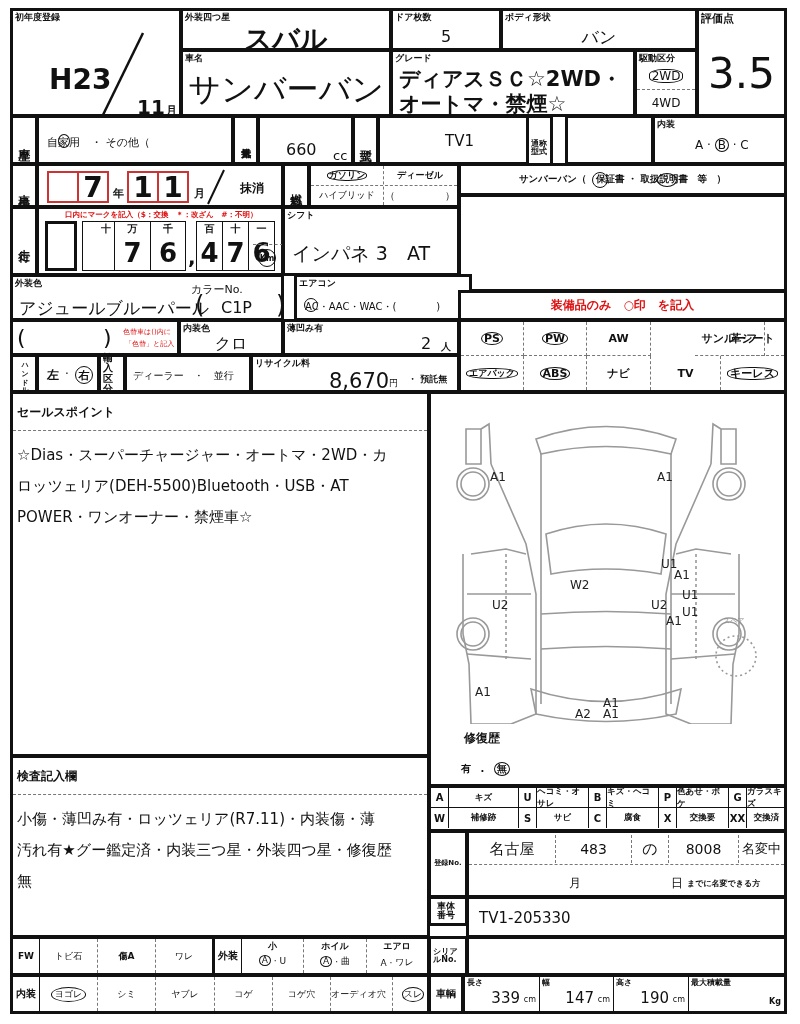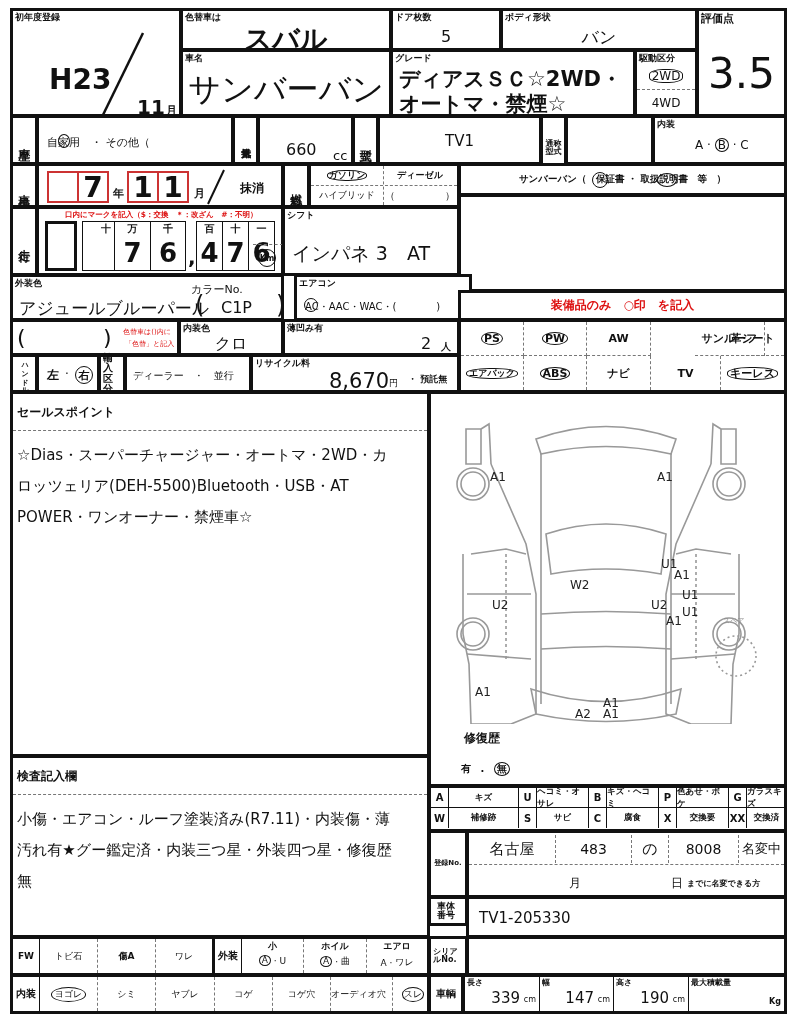--- a/index.html
+++ b/index.html
@@ -34,21 +34,21 @@
   <span class="lbl">初年度登録</span>
   <span class="abs" style="left:36px;top:52px;font-size:28px;font-weight:bold;">H23</span>
   <svg class="abs" style="left:80px;top:20px;" width="60" height="90">
       <line x1="50" y1="2" x2="8" y2="88" stroke="#111" stroke-width="2.5"></line>
     </svg>
   <span class="abs" style="left:124px;top:84px;font-size:20px;font-weight:bold;">11</span>
   <span class="abs" style="left:153px;top:92px;font-size:11px;font-weight:bold;">月</span>
 </div>
 
 <div class="bx" style="left:180px;top:8px;width:212px;height:43px;border-width:3px;">
-  <span class="lbl">色替車は</span>
+  <span class="lbl">外装四つ星</span>
   <div class="abs c" style="left:0;right:0;top:10px;font-size:27px;font-weight:bold;">スバル</div>
 </div>
 <div class="bx" style="left:180px;top:49px;width:212px;height:68px;border-width:3px;">
   <span class="lbl">車名</span>
   <div class="abs c" style="left:0;right:0;top:16px;font-size:32px;">サンバーバン</div>
 </div>
 
 <div class="bx" style="left:390px;top:8px;width:112px;height:43px;border-width:3px;">
   <span class="lbl">ドア枚数</span>
   <div class="abs c" style="left:0;right:0;top:16px;font-size:16px;">5</div>
@@ -88,21 +88,21 @@
 <div class="bx" style="left:257px;top:115px;width:97px;height:50px;border-width:3px;">
   <span class="abs" style="left:26px;top:22px;font-size:16px;">660</span>
   <span class="abs" style="left:73px;top:30px;font-size:13px;">cc</span>
 </div>
 <div class="bx" style="left:352px;top:115px;width:27px;height:50px;border-width:3px;">
   <div class="vlbl" style="inset:0;writing-mode:vertical-rl;">型式</div>
 </div>
 <div class="bx" style="left:377px;top:115px;width:165px;height:50px;border-width:3px;">
   <div class="abs c" style="left:0;right:0;top:14px;font-size:15px;">TV1</div>
 </div>
-<div class="bx" style="left:540px;top:115px;width:27px;height:66px;border-width:3px;text-align:center;">
+<div class="bx" style="left:526px;top:115px;width:27px;height:66px;border-width:3px;">
   <div class="vlbl" style="inset:2px;font-size:8px;">通称型式</div>
 </div>
 <div class="bx" style="left:565px;top:115px;width:89px;height:50px;border-width:3px;"></div>
 <div class="bx" style="left:652px;top:115px;width:135px;height:50px;border-width:3px;">
   <span class="lbl">内装</span>
   <div class="abs" style="left:40px;top:20px;font-size:12px;white-space:nowrap;">
     <span>A</span> ·
     <span class="circ">B</span> ·
     <span>C</span>
   </div>
@@ -342,21 +342,21 @@
     <span class="dmg" style="left: 475px; top: 685px;">A1</span>
     <span class="dmg" style="left: 603px; top: 696px;">A1</span>
     <span class="dmg" style="left: 575px; top: 707px;">A2</span>
     <span class="dmg" style="left: 603px; top: 707px;">A1</span>
   </div>
 
 <div class="bx" style="left:10px;top:755px;width:420px;height:183px;border-width:3px;">
   <div class="abs" style="left:4px;top:10px;font-size:12px;font-weight:bold;">検査記入欄</div>
   <div class="dash-h" style="left:0;right:0;top:36px;"></div>
   <div class="txtarea" style="left:4px;top:46px;">
-    <div>小傷・エアコン・ルーフ塗装済み(R7.11)・内装傷・薄</div>
+    <div>小傷・薄凹み有・ロッツェリア(R7.11)・内装傷・薄</div>
     <div>汚れ有★グー鑑定済・内装三つ星・外装四つ星・修復歴</div>
     <div>無</div>
   </div>
 </div>
 
 <div class="bx" style="left:428px;top:785px;width:359px;height:47px;border-width:3px;">
   <div id="legend-grid">
       <div class="leg lc" style="left: 0px; top: 0px; width: 18px; height: 20px;">A</div>
       <div class="leg" style="left: 18px; top: 0px; width: 70px; height: 20px;">キズ</div>
       <div class="leg lc" style="left: 88px; top: 0px; width: 18px; height: 20px;">U</div>

